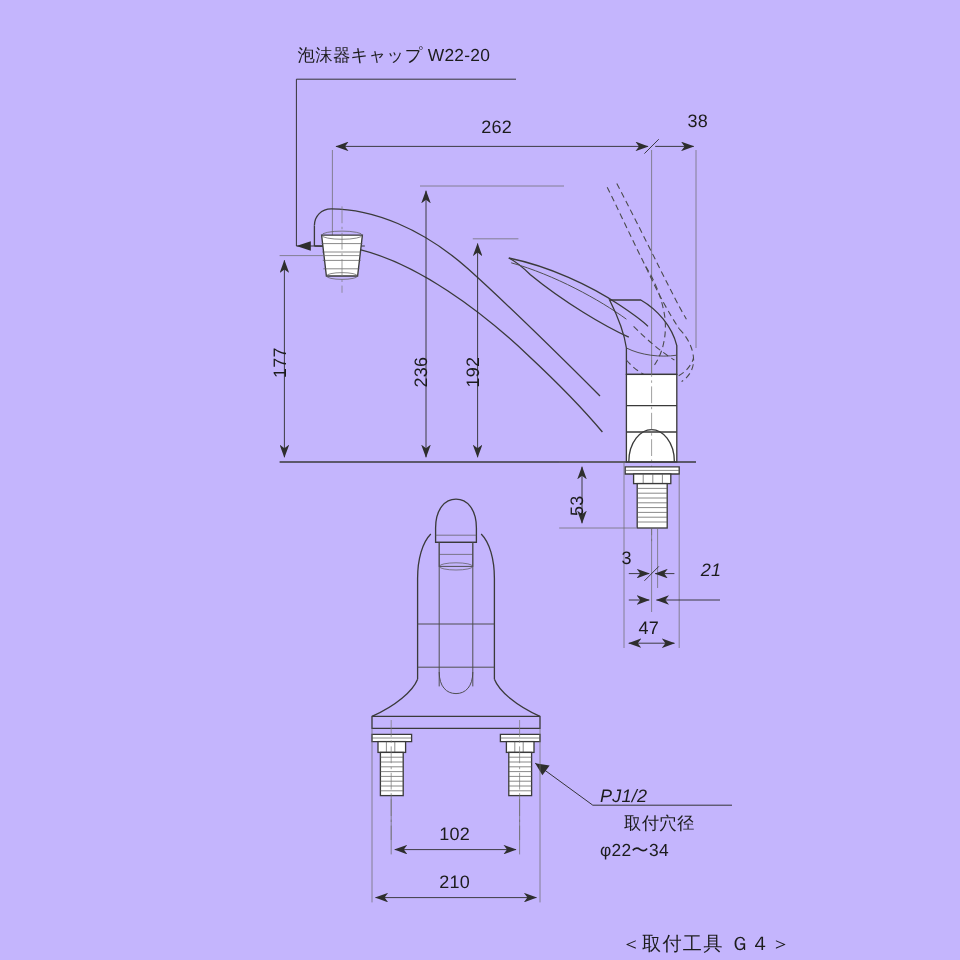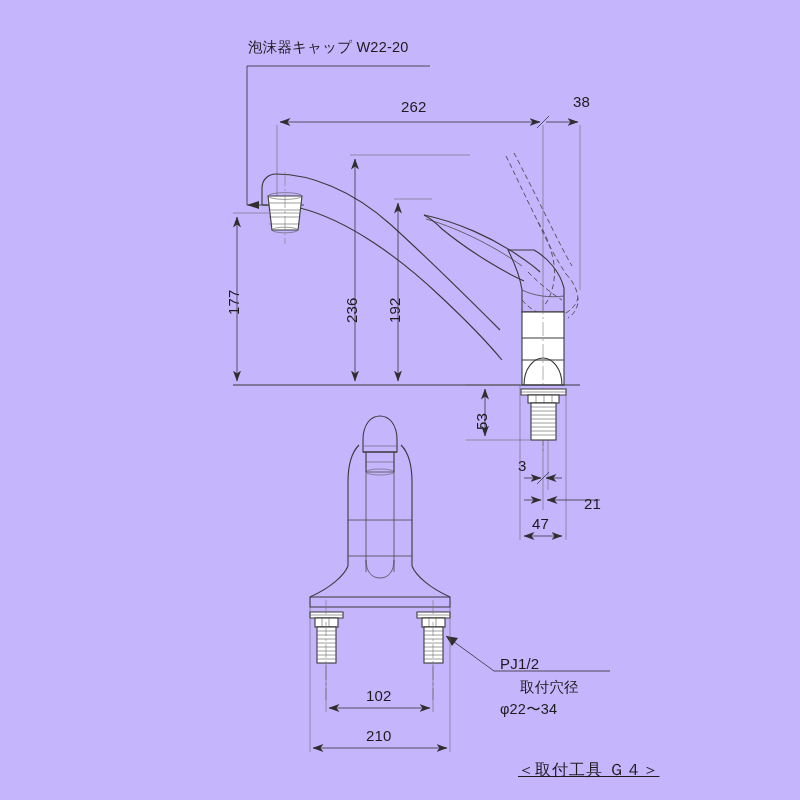--- a/index.html
+++ b/index.html
@@ -296,29 +296,29 @@
   <div class="lbl lbl-num lbl-vert" style="left:226px; top:315px; transform:rotate(-90deg);">177</div>
 
   <div class="lbl lbl-num lbl-vert" style="left:344px; top:323px; transform:rotate(-90deg);">236</div>
 
   <div class="lbl lbl-num lbl-vert" style="left:387px; top:323px; transform:rotate(-90deg);">192</div>
 
   <div class="lbl lbl-num lbl-vert" style="left:474px; top:430px; transform:rotate(-90deg);">53</div>
 
   <div class="lbl lbl-num" style="left:518px; top:458px;">3</div>
 
-  <div class="lbl lbl-num" style="left:584px; top:496px;">21</div>
+  <div class="lbl lbl-num" style="left:584px; top:468px;font-style:italic;">21</div>
 
   <div class="lbl lbl-num" style="left:532px; top:516px;text-align:center;">47</div>
 
   <div class="lbl lbl-num" style="left:366px; top:688px;">102</div>
 
   <div class="lbl lbl-num" style="left:366px; top:728px;">210</div>
 
-  <div class="lbl lbl-num" style="left:500px; top:656px;">PJ1/2</div>
+  <div class="lbl lbl-num" style="left:500px; top:656px;font-style:italic;">PJ1/2</div>
 
   <div class="lbl lbl-jp" style="left:520px; top:680px;">取付穴径</div>
 
   <div class="lbl lbl-jp" style="left:500px; top:702px;">φ22〜34</div>
 
-  <div class="lbl lbl-foot" style="left:518px; top:762px;text-decoration:underline;">＜取付工具 Ｇ４＞</div>
+  <div class="lbl lbl-foot" style="left:518px; top:780px;">＜取付工具 Ｇ４＞</div>
 
 </div>
 
 </body></html>

